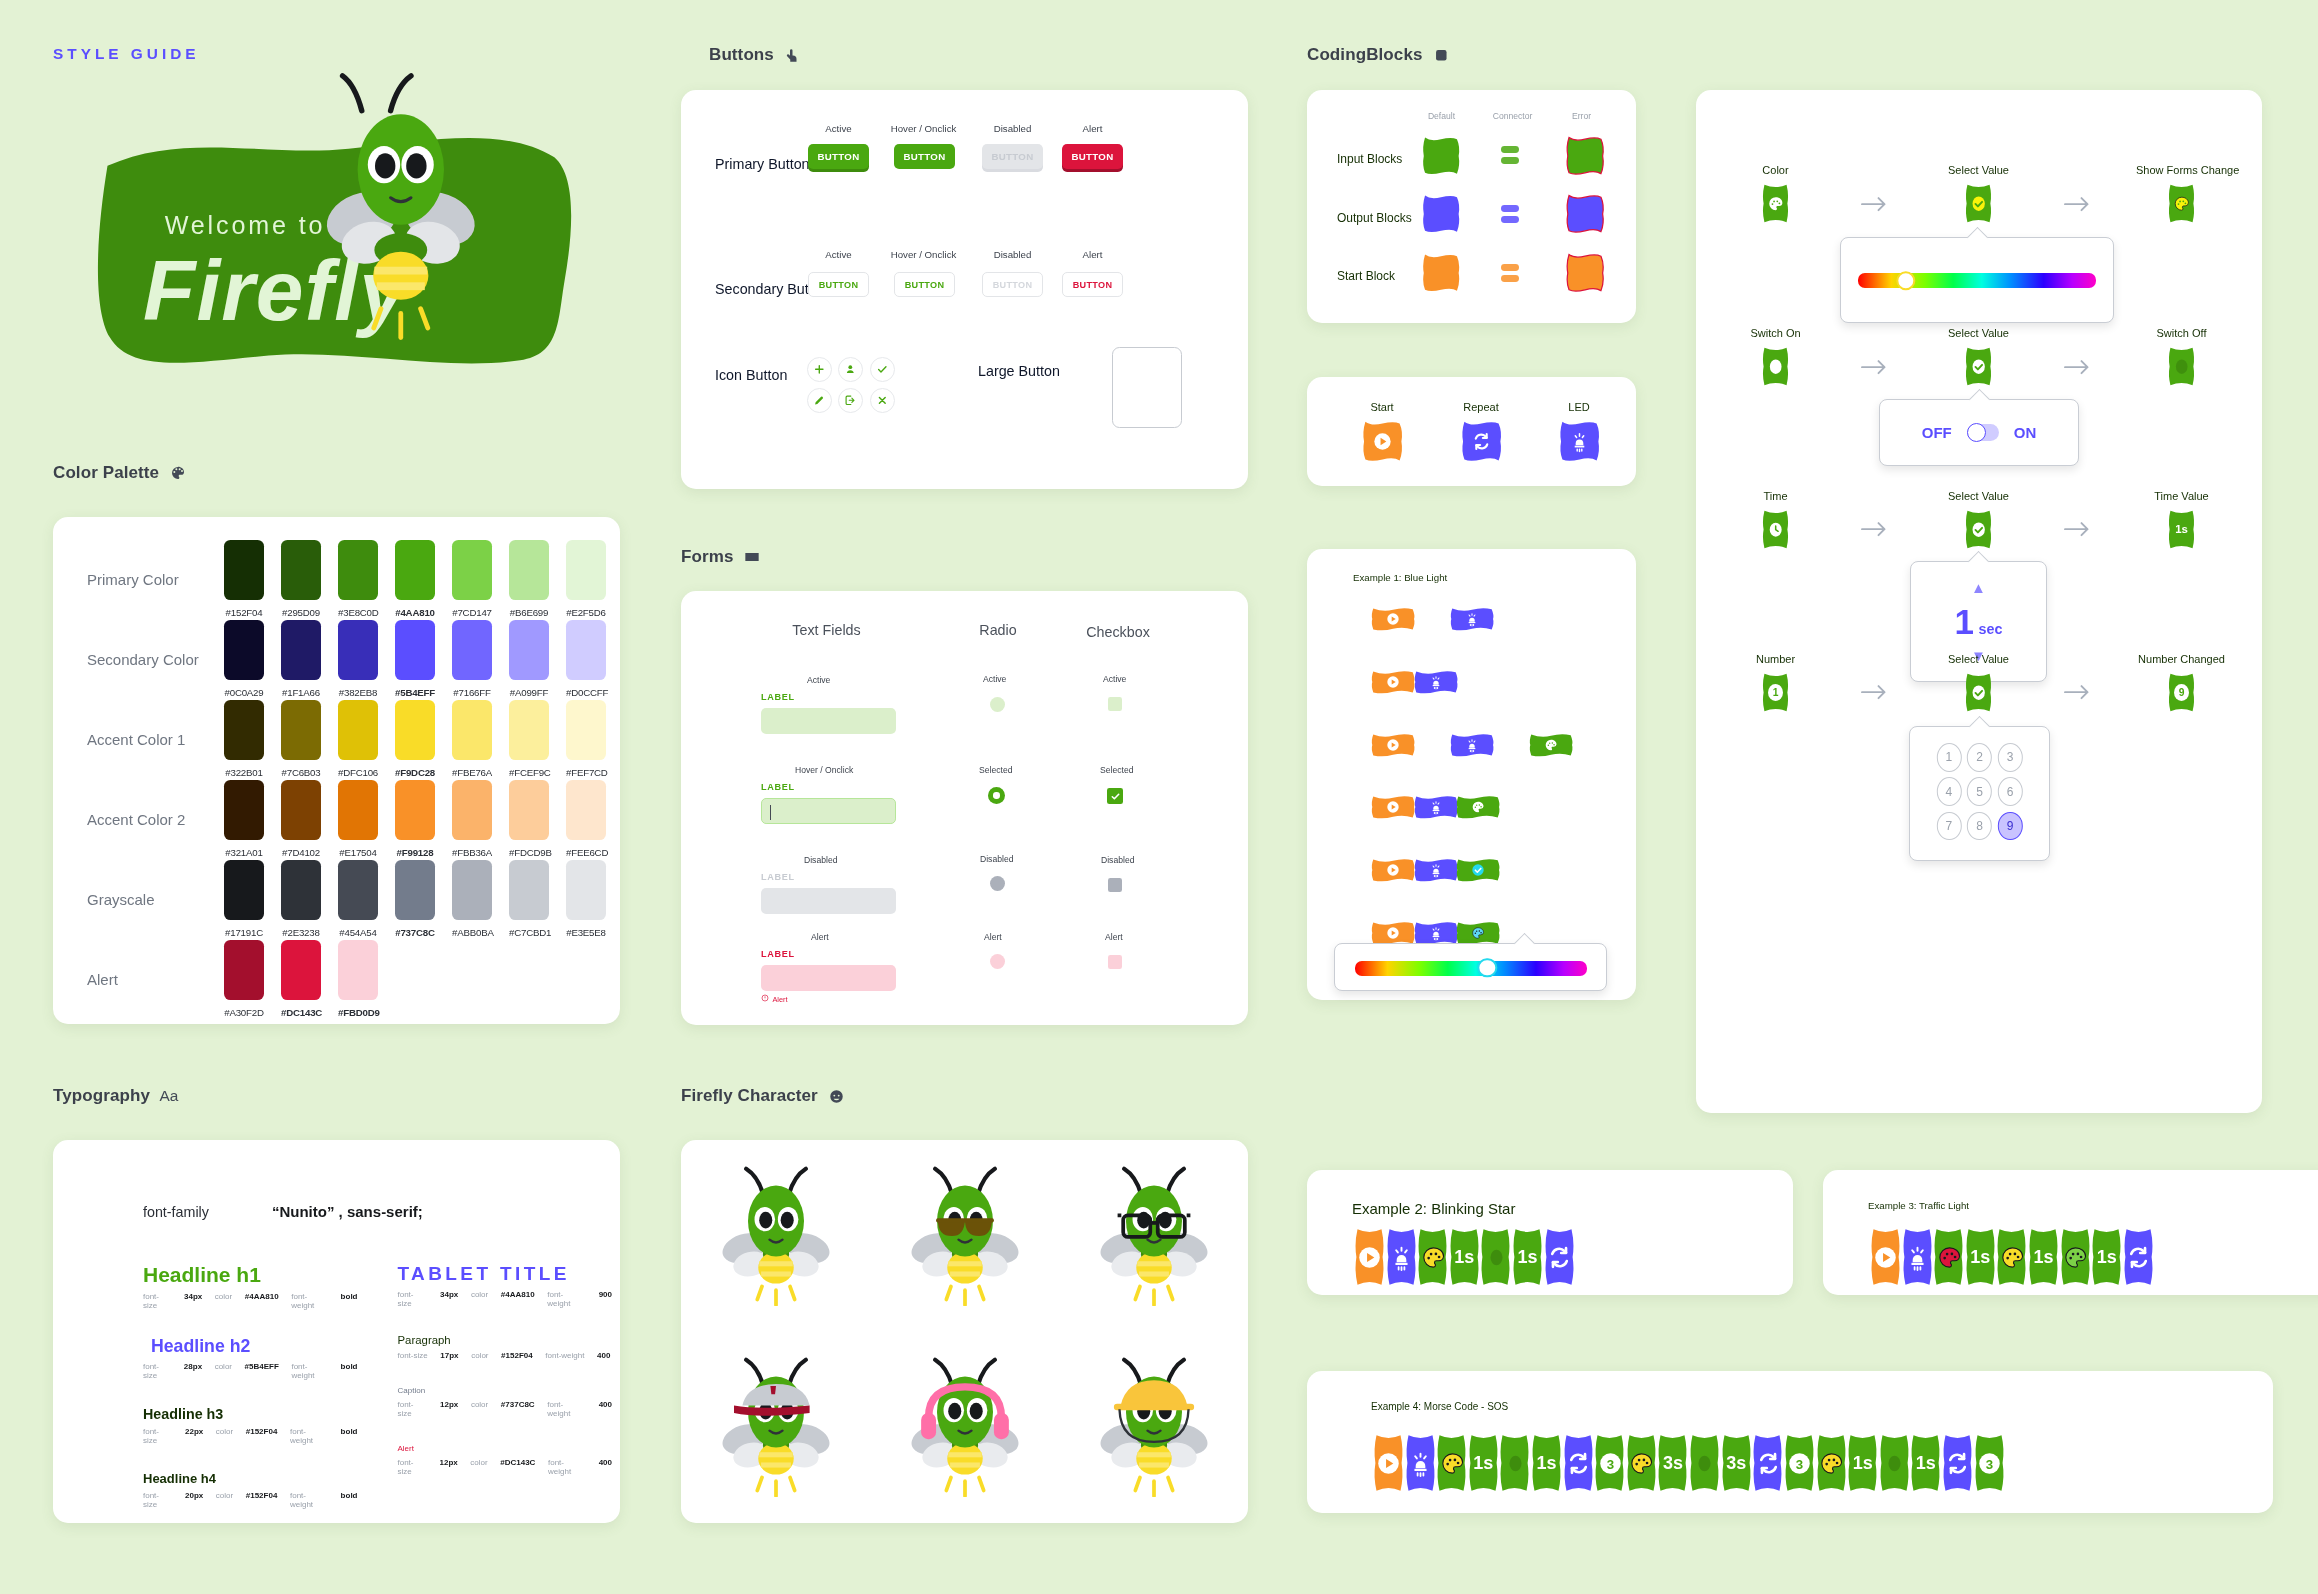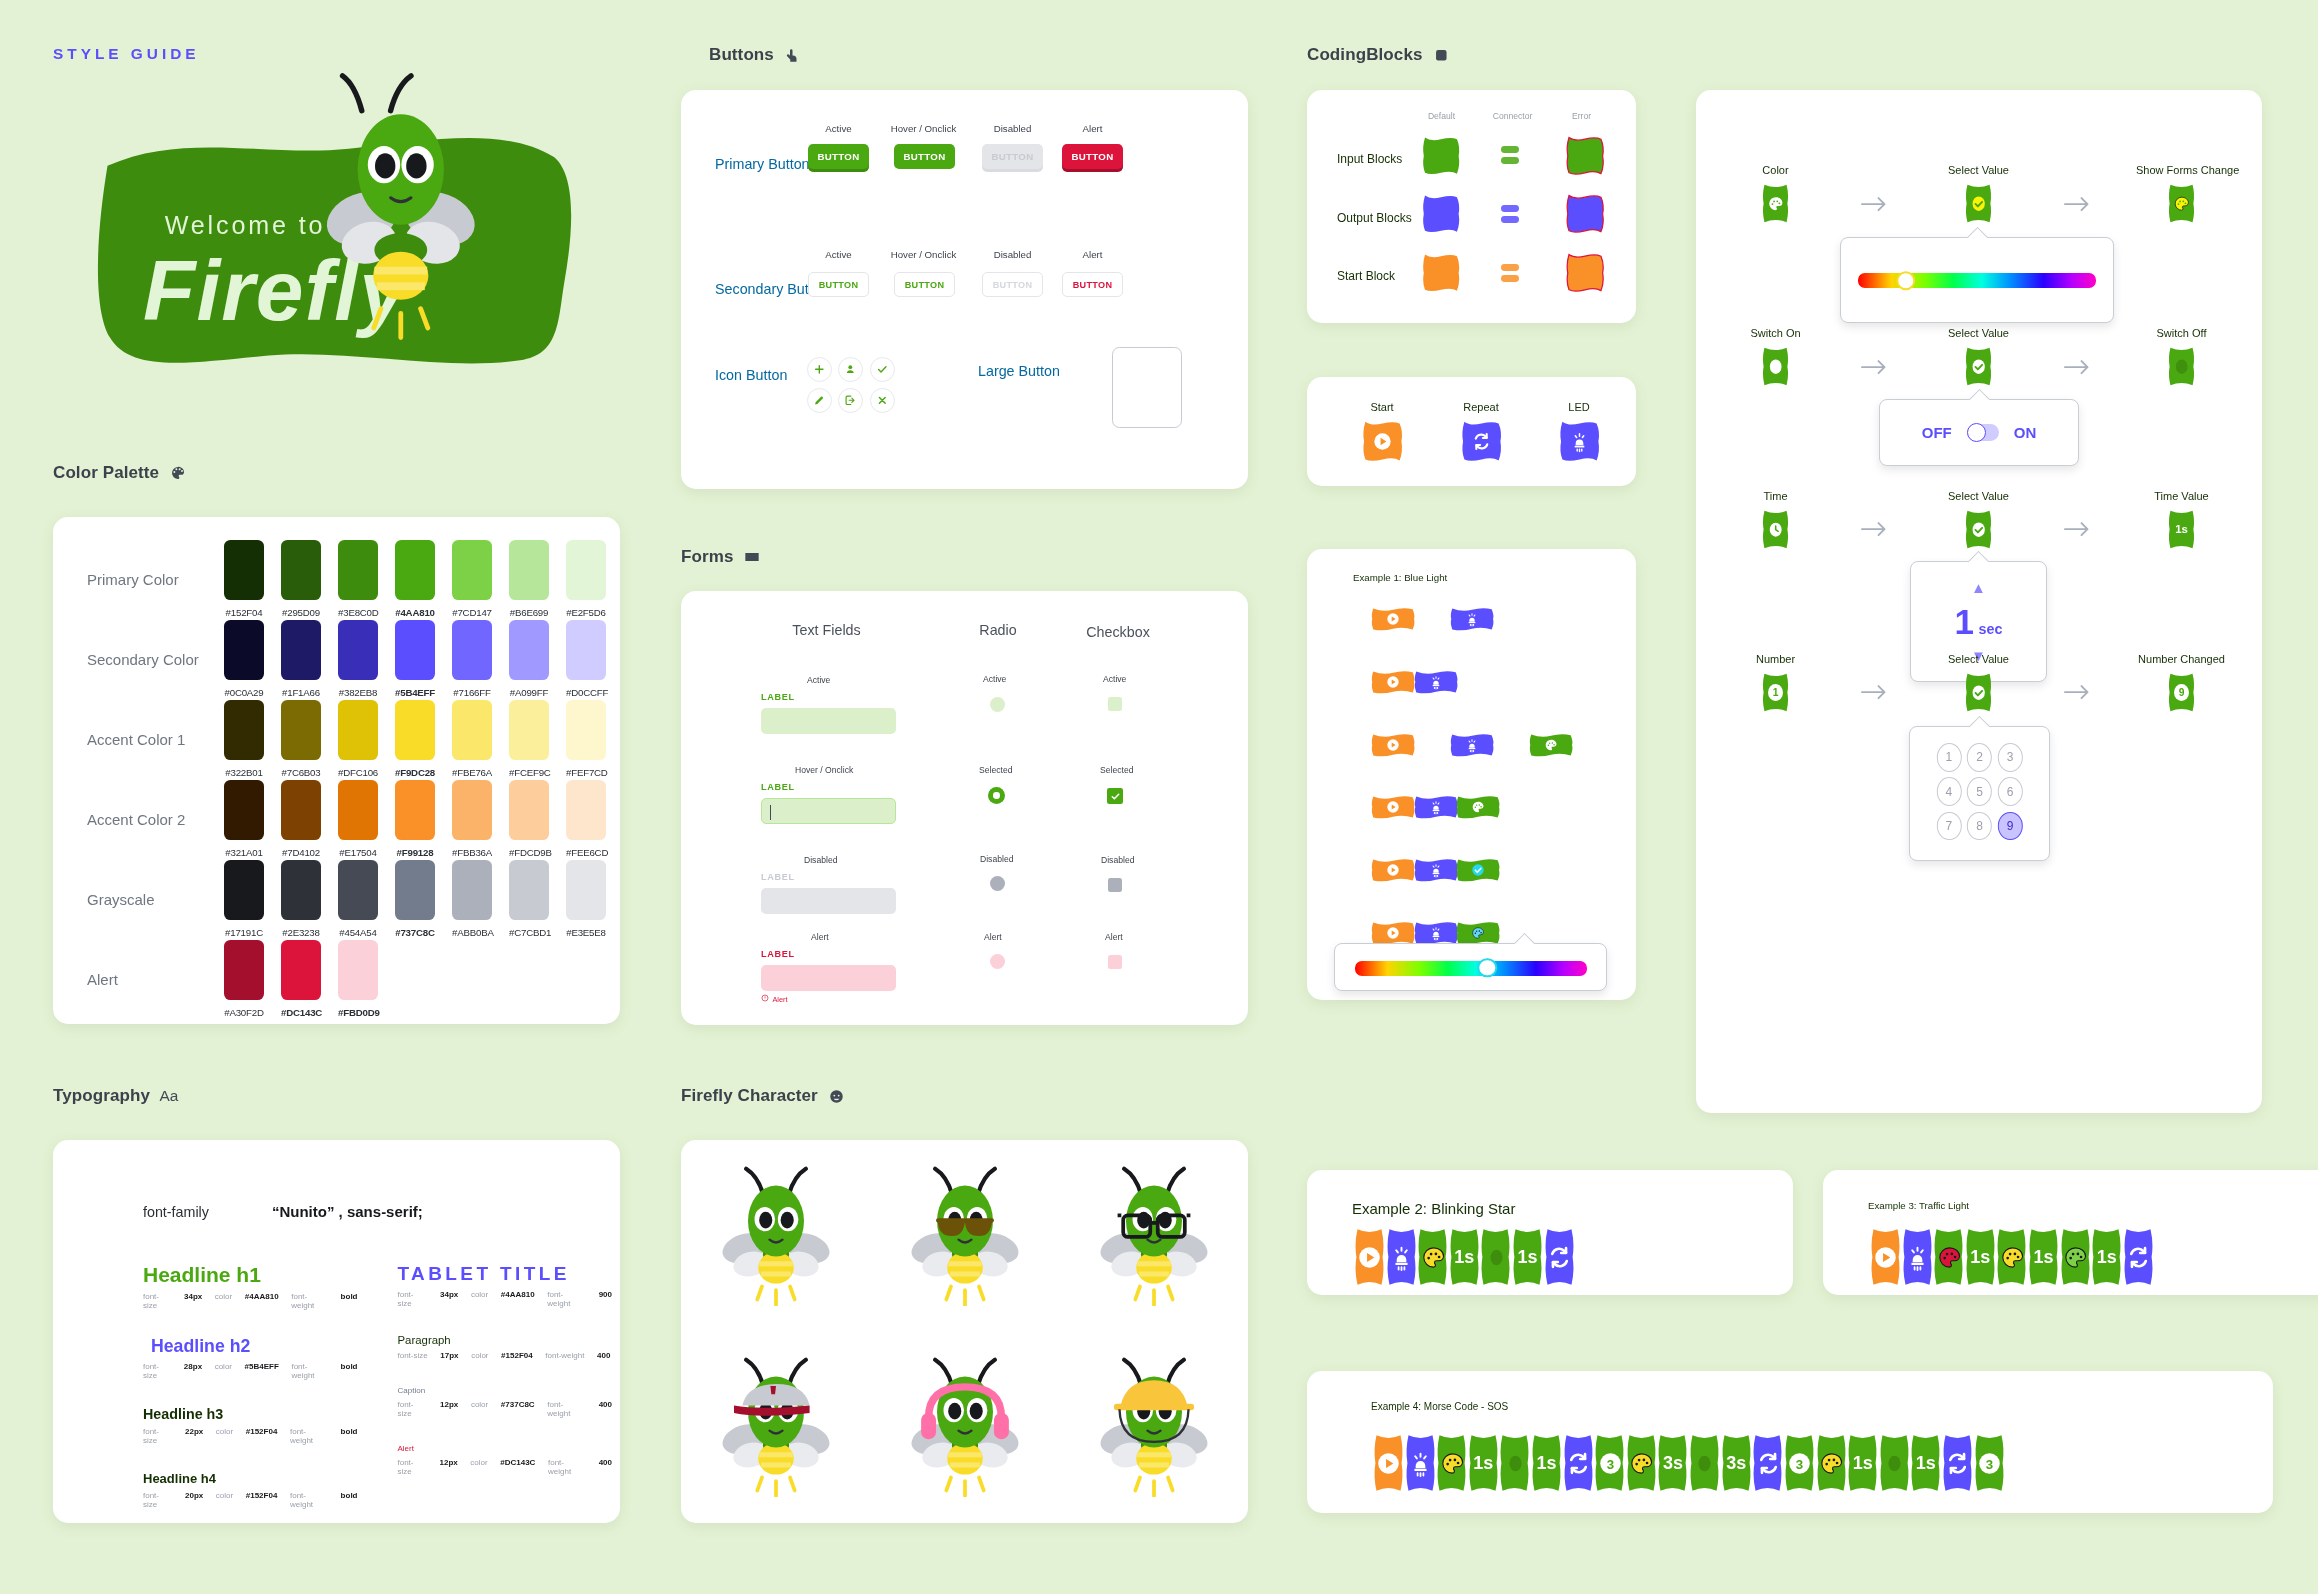--- a/index.html
+++ b/index.html
@@ -52,21 +52,21 @@
   .h3s { font-size:14.3px; font-weight:800; color:#152F04; }
   .h4s { font-size:13px; font-weight:800; color:#152F04; }
   .tts { font-size:19px; font-weight:900; letter-spacing:3.4px; color:#5B4EFF; }
   .ps  { font-size:11.4px; font-weight:400; color:#152F04; }
   .cps { font-size:8px; font-weight:400; color:#737C8C; }
   .als { font-size:8px; font-weight:400; color:#DC143C; }
 
   
   #buttonsHead { position:absolute; left:681px; top:45px;margin-left:28px; }
   #buttonsCard { position:absolute; left:681px; top:90px; width:567px; height:399px; }
-  .row-label { position:absolute; font-size:14.3px; color:#0369a1; white-space:nowrap; }
+  .row-label { position:absolute; font-size:14.3px; color:#0f172a; white-space:nowrap; }
   .state-label { position:absolute; font-size:9.7px; color:#3d434d; text-align:center; white-space:nowrap; }
   .btn { font-size:9.7px; font-weight:800; letter-spacing:0.3px; border-radius:5.1px;
          display:flex; align-items:center; justify-content:center; width:61px; height:25px; }
   .btn-primary { background:#4AA810; color:#fff; box-shadow:0 2.9px 0 #3E8C0D; }
   .btn-hover   { background:#4AA810; color:#fff; }
   .btn-disabled{ background:#E3E5E8; color:#C7CBD1; box-shadow:0 2.9px 0 #d9dbe0; }
   .btn-alert   { background:#DC143C; color:#fff; box-shadow:0 2.9px 0 #A30F2D; }
   .btn-sec { background:#fff; border:0.9px solid #E3E5E8; border-radius:5.1px; width:61px;height:25px;
              display:flex;align-items:center;justify-content:center; font-size:9.1px; font-weight:800; letter-spacing:0.3px; }
   .sec-active { color:#4AA810; }

